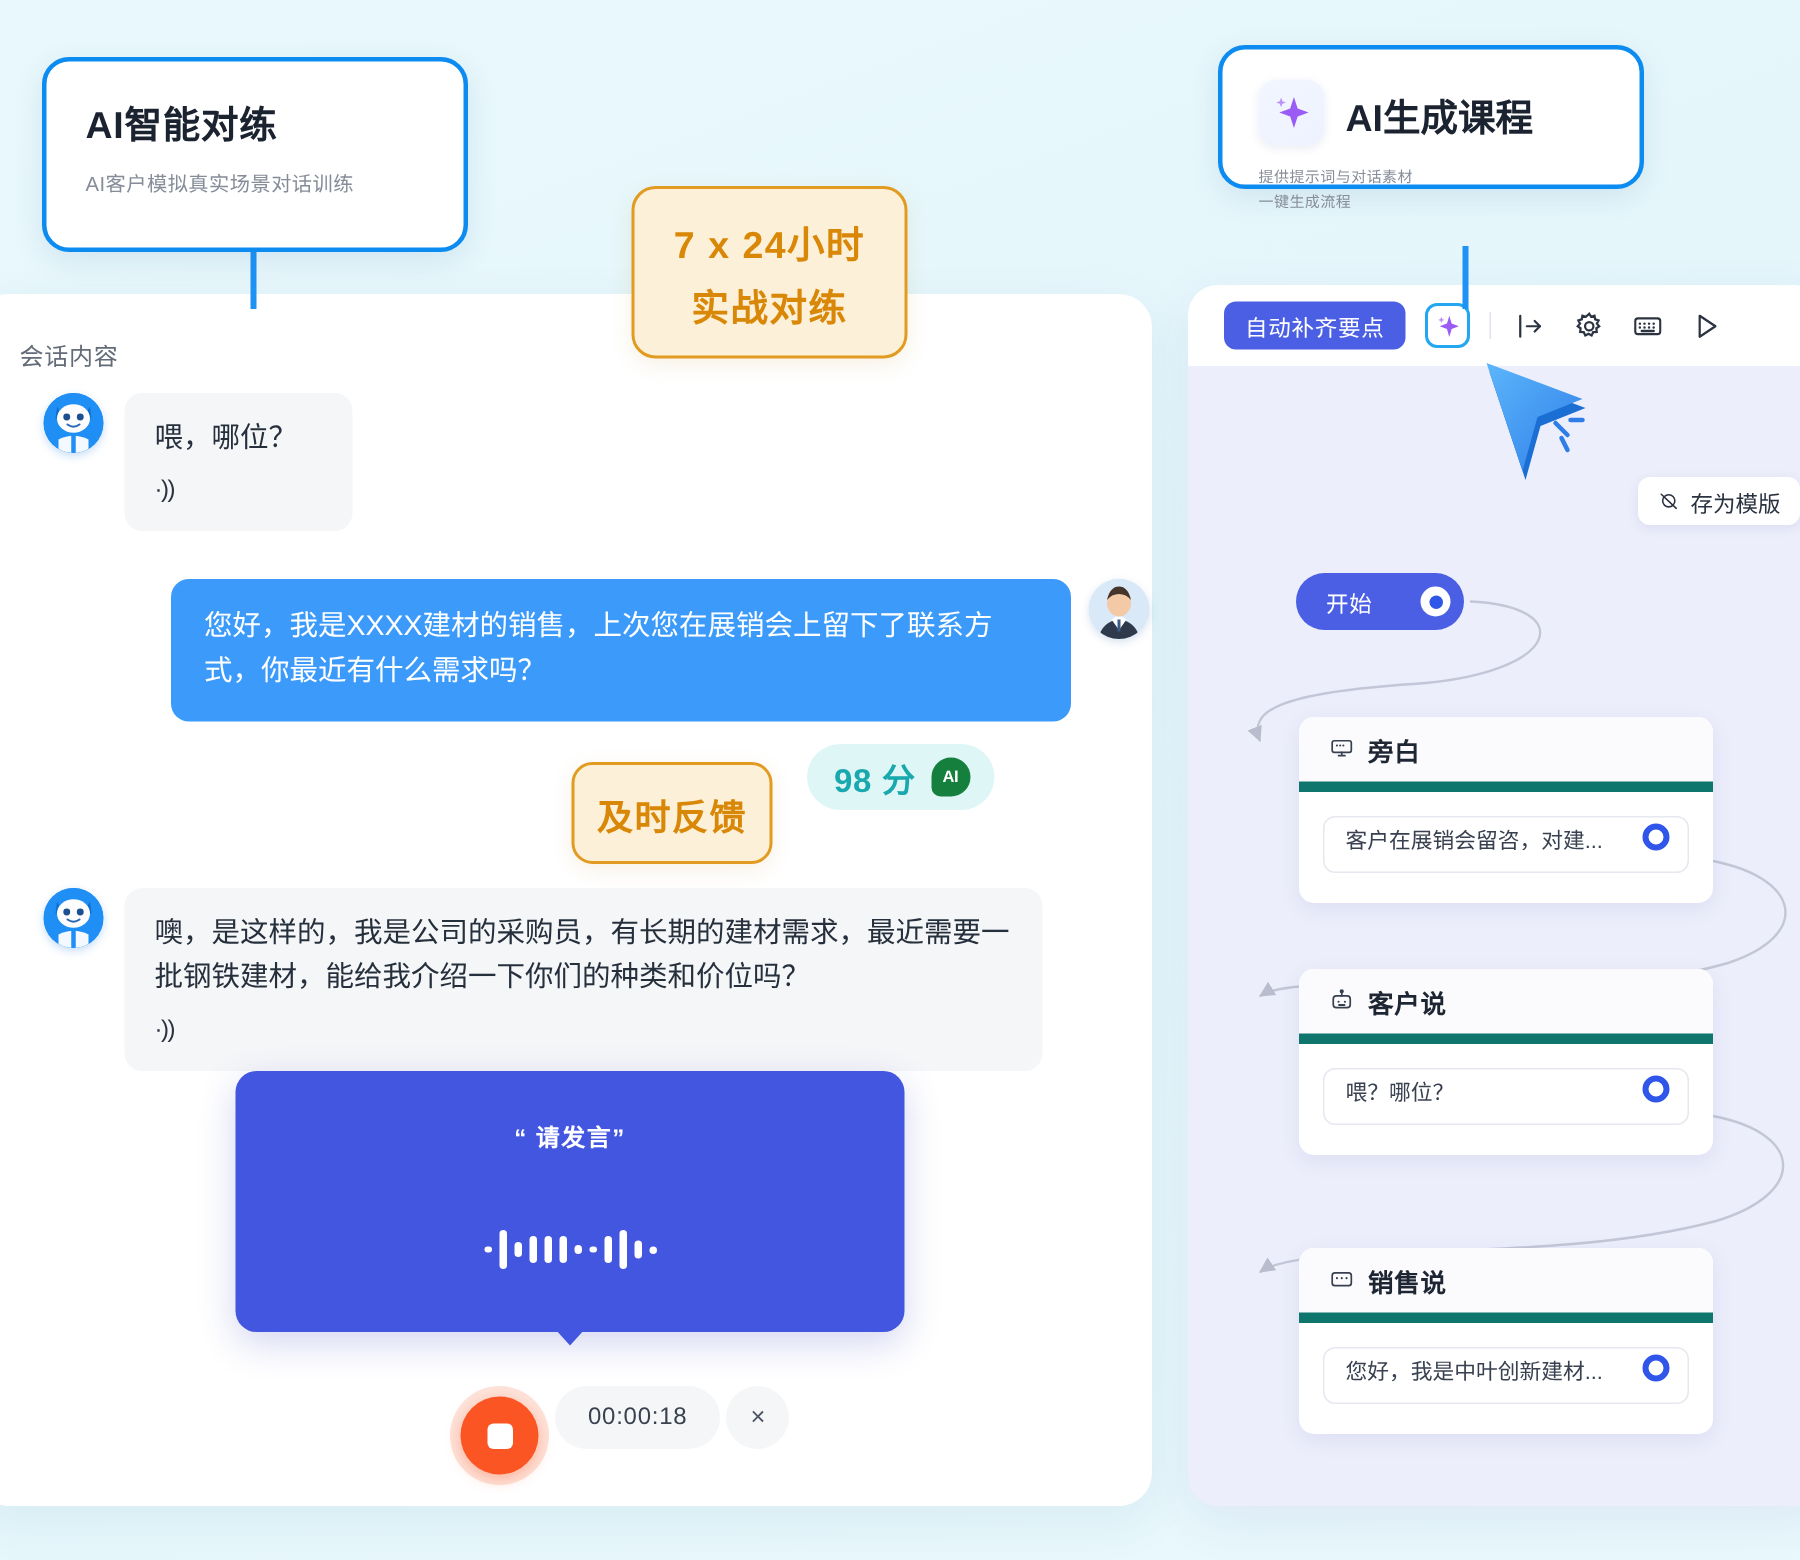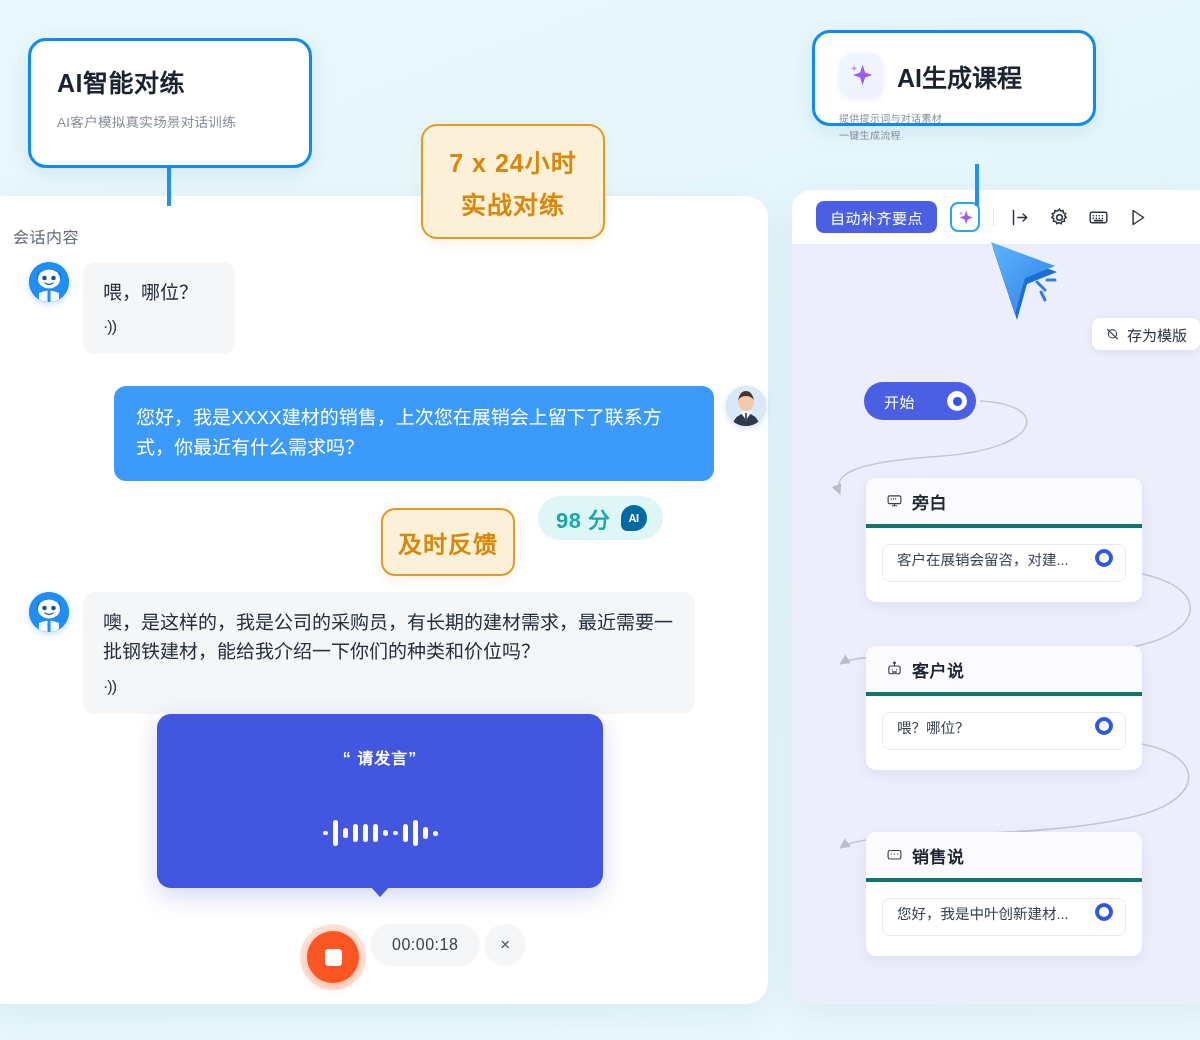--- a/index.html
+++ b/index.html
@@ -115,21 +115,21 @@
     box-shadow:0 4px 14px rgba(190,140,40,.12);
   }
   #badge-feedback span { font-size:24px; font-weight:bold; color:#d98706; letter-spacing:1px; }
   #score-chip {
     left:538px; top:496px; height:44px; padding:0 16px 0 18px;
     background:#dff6f7; border-radius:22px;
     display:flex; align-items:center; gap:10px;
   }
   #score-chip .score { font-size:22px; font-weight:bold; color:#19a8ad; letter-spacing:.5px; }
   .ai-badge {
-    width:26px; height:26px; background:#0369a1; border-radius:50% 50% 50% 6px;
+    width:26px; height:26px; background:#15803d; border-radius:50% 50% 50% 6px;
     display:flex; align-items:center; justify-content:center;
     color:#fff; font-size:11px; font-weight:bold; letter-spacing:-.3px;
   }
 
   
   #rec-panel {
     left:157px; top:714px; width:446px; height:174px;
     background:#4356e0; border-radius:14px;
     display:flex; flex-direction:column; align-items:center; justify-content:center;
     box-shadow:0 8px 24px rgba(60,75,190,.22);
@@ -227,21 +227,21 @@
   }
 
   .node-card {
     position:absolute; width:276px;
     background:#fff; border-radius:10px;
     box-shadow:0 4px 14px rgba(70,80,150,.09);
     overflow:hidden;
   }
   .node-head {
     height:50px; display:flex; align-items:center; gap:9px;
-    padding:0 20px; border-bottom:4px solid #0f766e;
+    padding:0 20px; border-bottom:7px solid #0f766e;
     background:#fbfbfd;
   }
   .node-head .t { font-size:17px; font-weight:bold; color:#1e2633; letter-spacing:.5px; }
   .node-body { padding:16px 16px 20px; }
   .node-field {
     height:38px; border:1px solid #e6e8ef; border-radius:8px;
     display:flex; align-items:center; justify-content:space-between;
     padding:0 12px 10px 14px;
     font-size:14.5px; color:#394150;
   }

